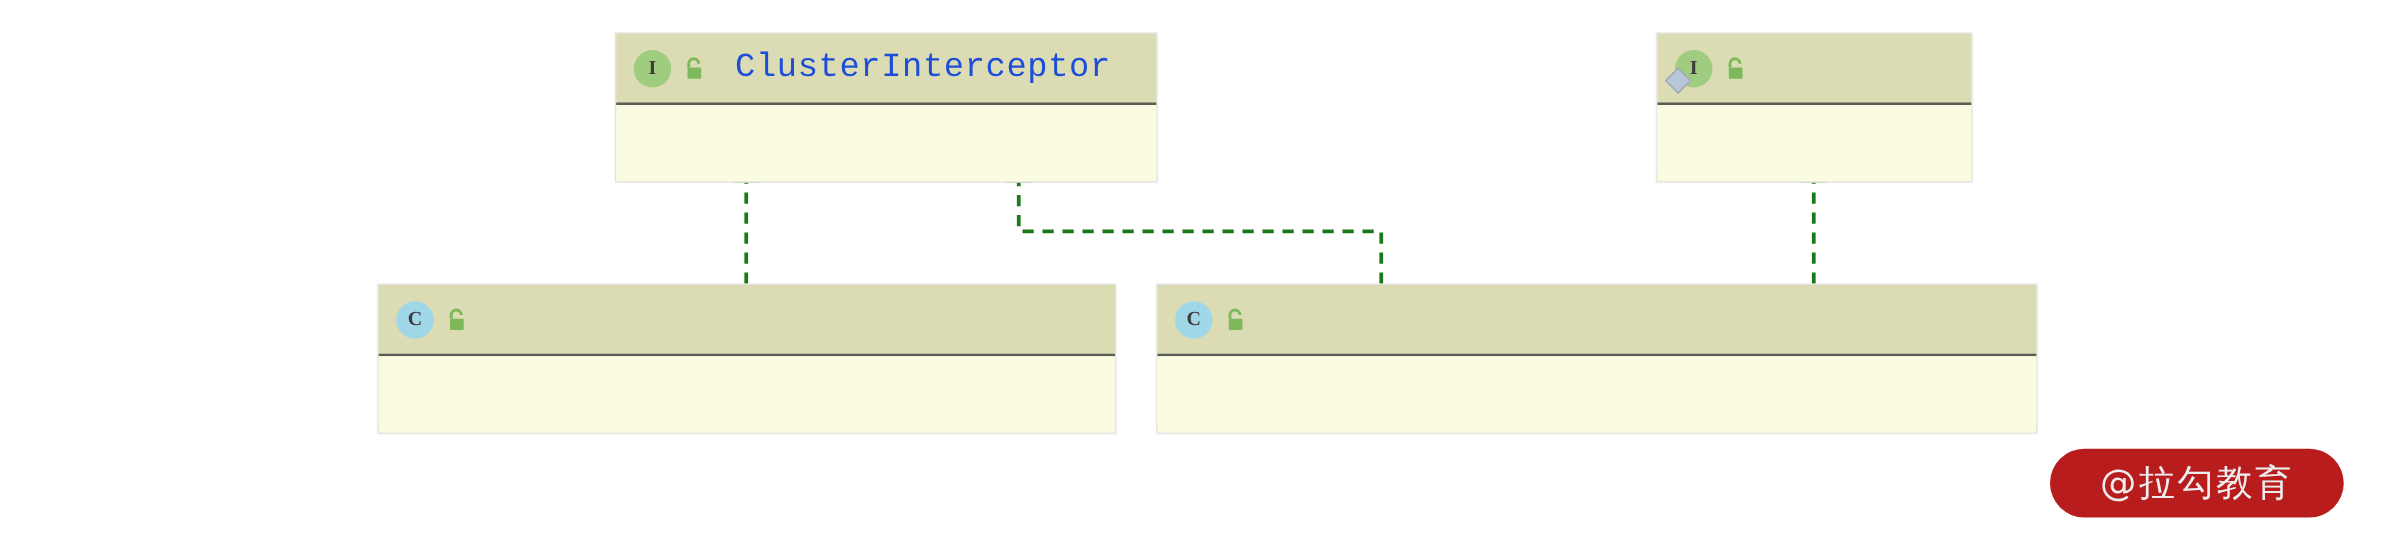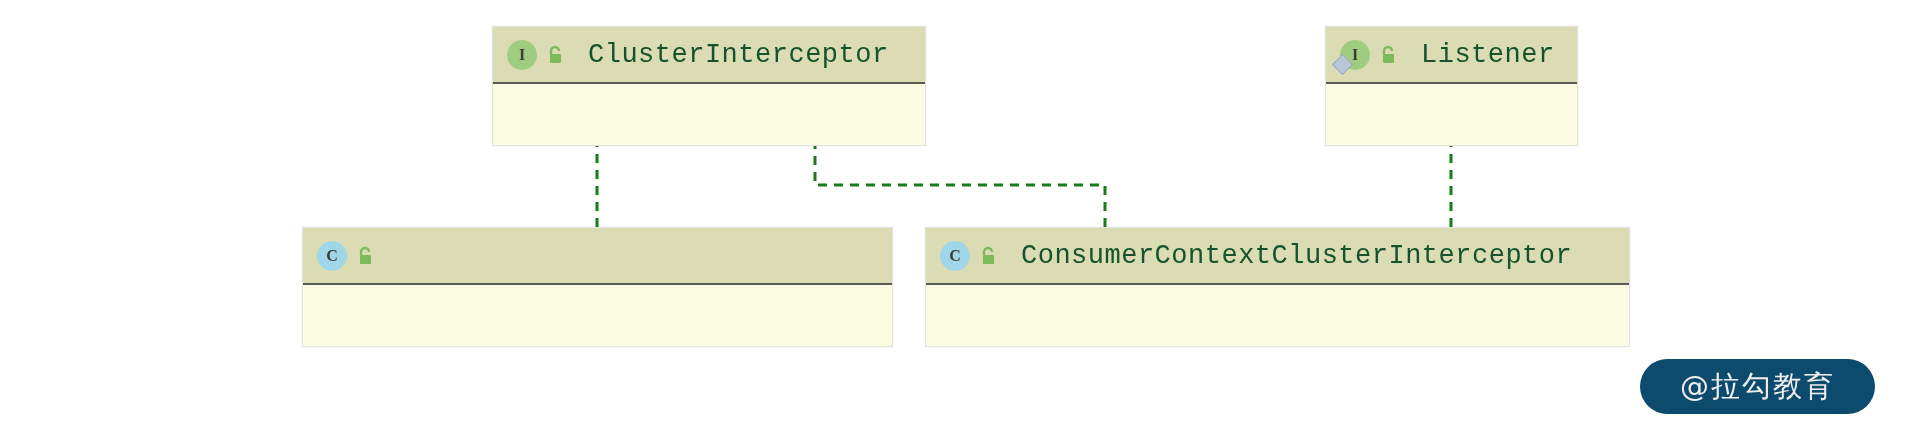--- a/index.html
+++ b/index.html
@@ -38,21 +38,21 @@
     overflow: hidden;
   }
   .uml-body {
     box-sizing: border-box;
     background: #fbfbe2;
     height: 54px;
   }
   .uml-title {
     font-family: "Liberation Mono", "DejaVu Sans Mono", monospace;
     font-size: 27px;
-    color: #14532d;
+    color: #1d4ed8;
     letter-spacing: 0.5px;
     margin-left: 22px;
   }
 
   
   .type-icon {
     position: relative;
     width: 30px;
     height: 30px;
     flex: 0 0 auto;
@@ -100,21 +100,21 @@
     width: 1909px;
     height: 442px;
     pointer-events: none;
   }
 
   
   #watermark {
     position: absolute;
     right: 34px;
     bottom: 28px;
-    background: #0c4a6e;
+    background: #b91c1c;
     border-radius: 34px;
     padding: 13px 40px;
     color: #eeeeee;
     font-family: "DejaVu Sans", sans-serif;
     font-size: 29px;
     letter-spacing: 2px;
     line-height: 1;
     user-select: none;
   }
 </style>
@@ -167,21 +167,20 @@
       <span class="type-icon interface">
         <span class="disc">I</span>
         <span class="ext-marker"></span>
       </span>
       <span class="lock-icon">
         <svg viewBox="0 0 22 22" width="22" height="22" xmlns="http://www.w3.org/2000/svg">
           <path d="M7 10 V7 a4 4 0 0 1 8 0" fill="none" stroke="#7db95a" stroke-width="2.4"></path>
           <rect x="6" y="10" width="11" height="9" rx="1" fill="#7db95a"></rect>
         </svg>
       </span>
-      <span class="uml-title">Listener</span>
     </div>
     <div class="uml-body"></div>
   </div>
 
   <div class="uml-box" style="left:302px; top:227px; width:591px; height:120px;">
     <div class="uml-header">
       <span class="type-icon klass">
         <span class="disc">C</span>
       </span>
       <span class="lock-icon">
@@ -198,20 +197,19 @@
     <div class="uml-header">
       <span class="type-icon klass">
         <span class="disc">C</span>
       </span>
       <span class="lock-icon">
         <svg viewBox="0 0 22 22" width="22" height="22" xmlns="http://www.w3.org/2000/svg">
           <path d="M7 10 V7 a4 4 0 0 1 8 0" fill="none" stroke="#7db95a" stroke-width="2.4"></path>
           <rect x="6" y="10" width="11" height="9" rx="1" fill="#7db95a"></rect>
         </svg>
       </span>
-      <span class="uml-title">ConsumerContextClusterInterceptor</span>
     </div>
     <div class="uml-body"></div>
   </div>
 
   <div id="watermark">@拉勾教育</div>
 
 </div>
 
 </body></html>

